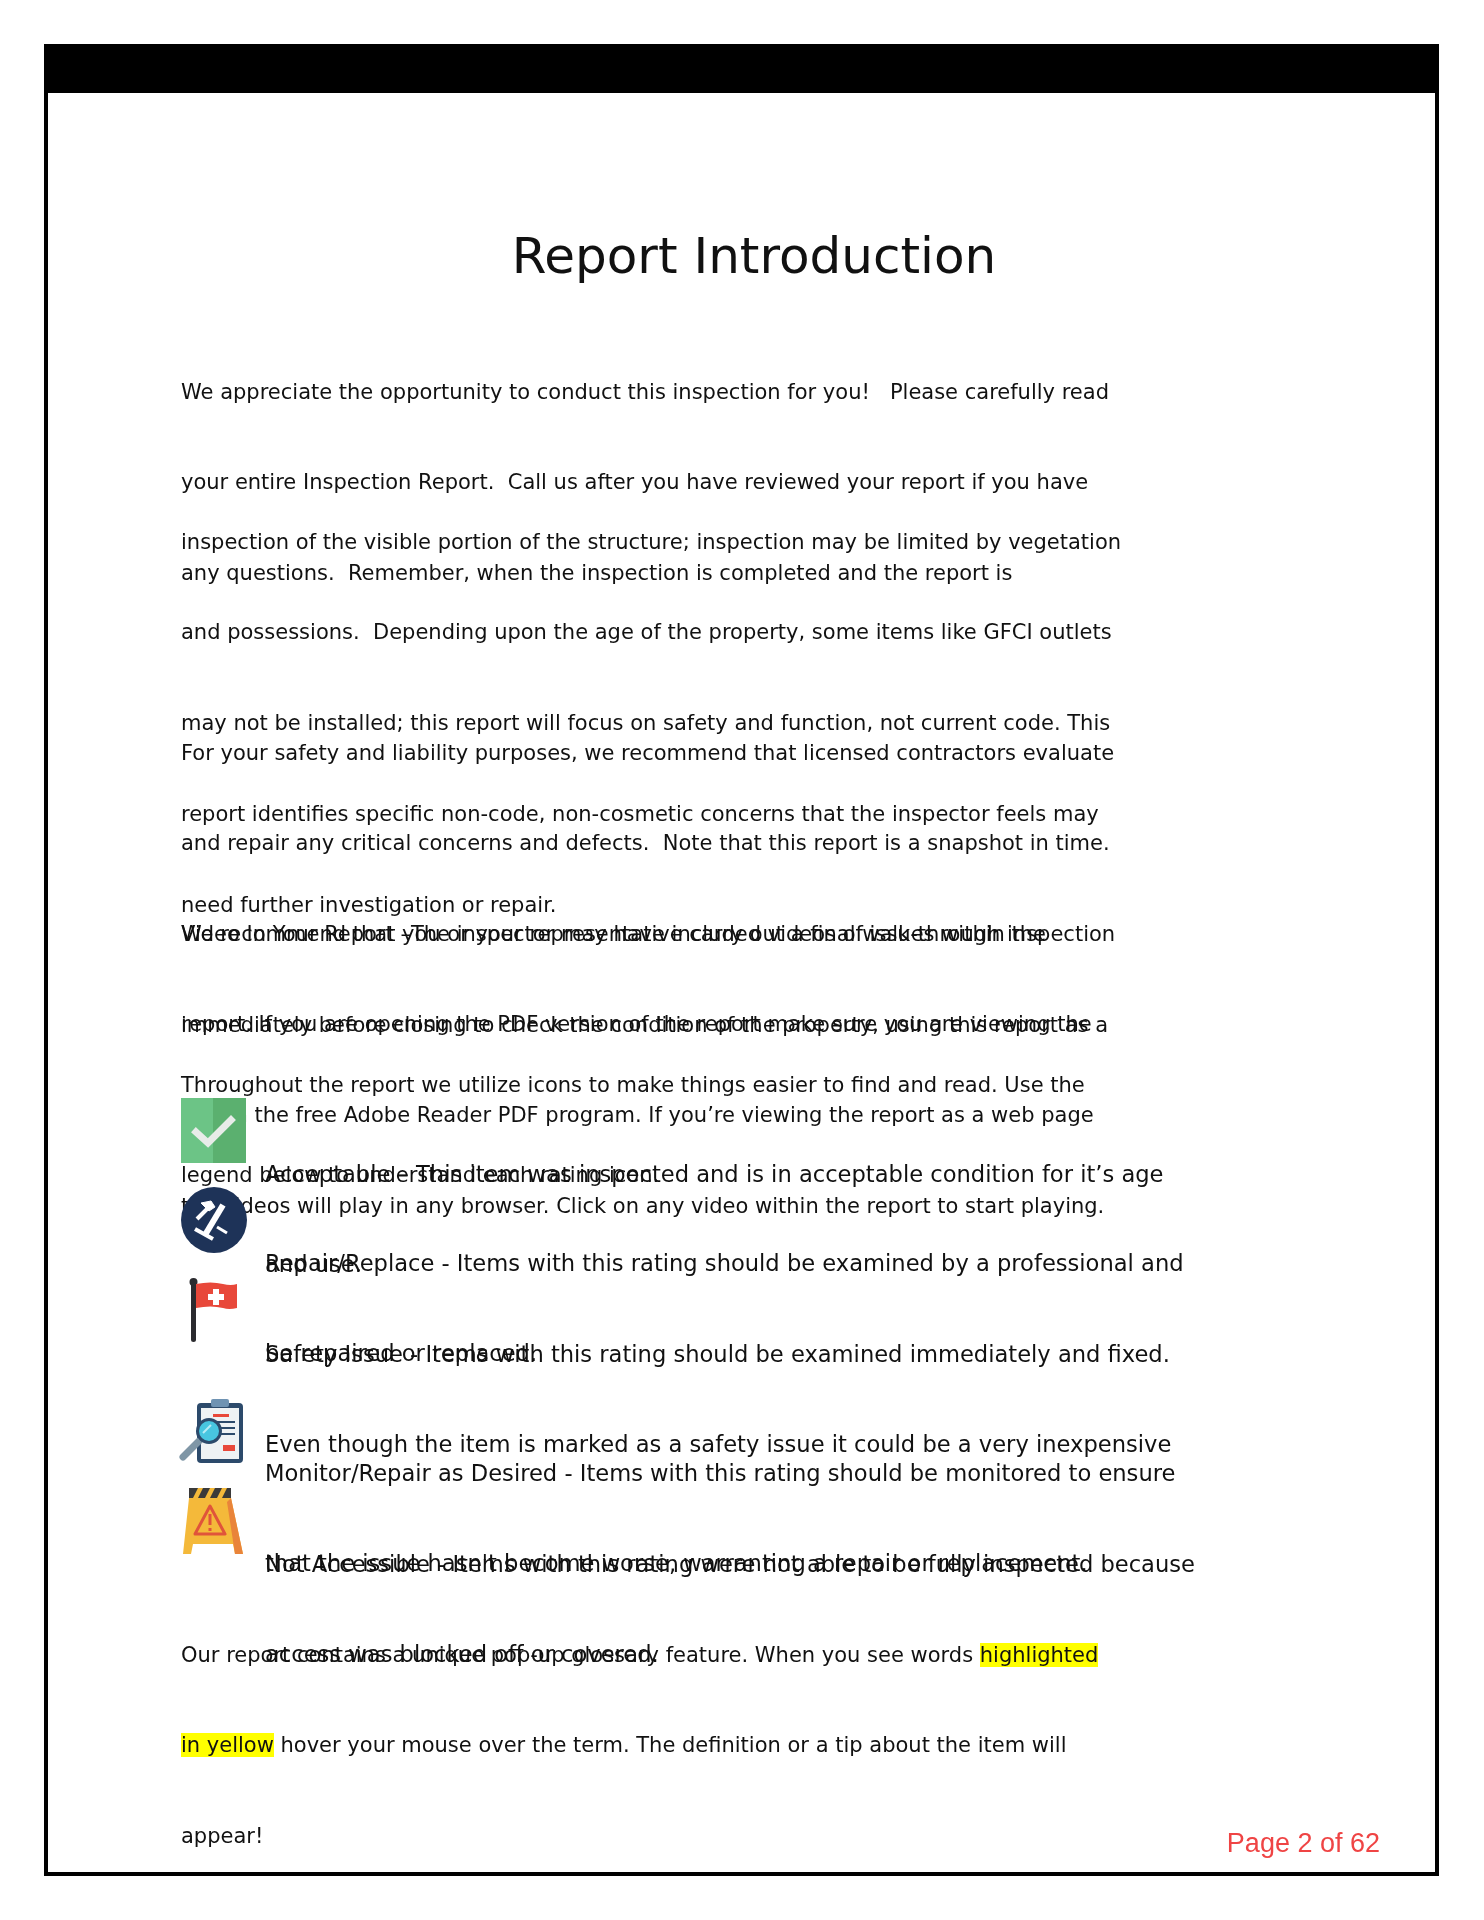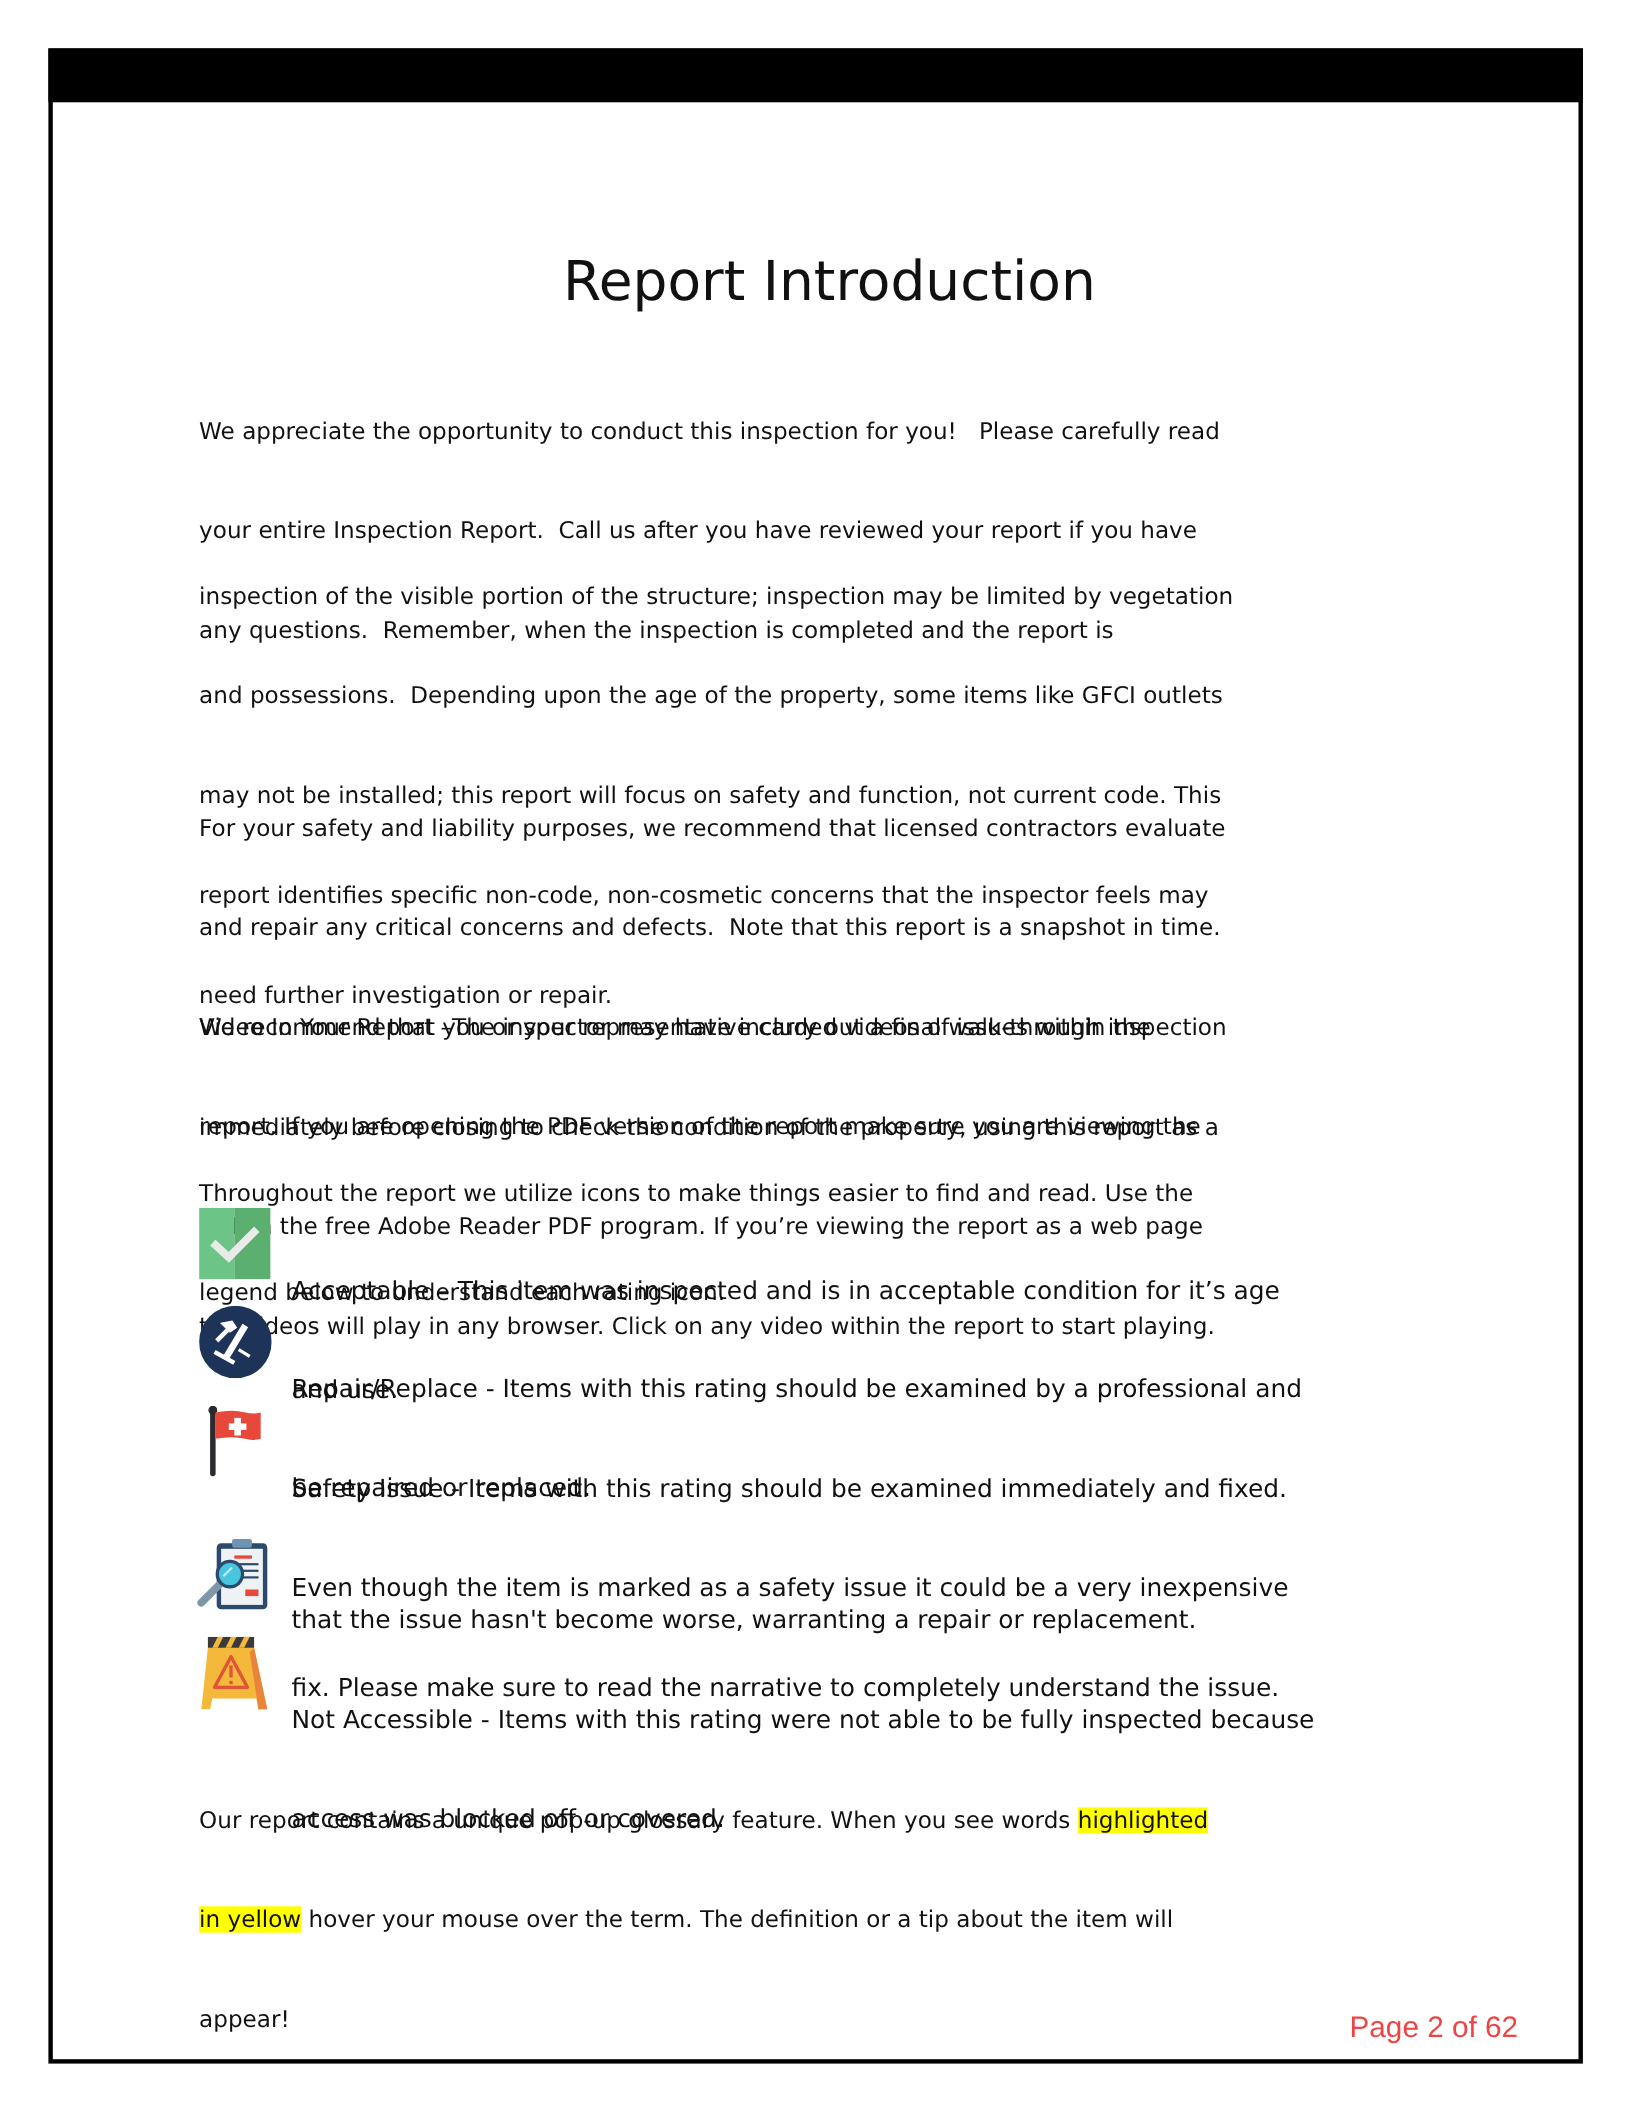--- a/index.html
+++ b/index.html
@@ -95,40 +95,40 @@
   <svg class="licon" style="top:0" width="66" height="66" viewBox="0 0 66 66">
     <rect x="10" y="2" width="5" height="62" rx="2.5" fill="#2b2b2f"></rect>
     <circle cx="12.5" cy="4" r="4" fill="#2b2b2f"></circle>
     <path d="M15 6 Q30 3 42 6 Q50 8 56 6 L56 30 Q48 32 42 30 Q30 27 15 30 Z" fill="#e8483a"></path>
     <rect x="32" y="11" width="6" height="16" fill="#ffffff"></rect>
     <rect x="27" y="16" width="16" height="6" fill="#ffffff"></rect>
   </svg>
   <div class="ltext">
     <span class="ln">Safety Issue - Items with this rating should be examined immediately and fixed.</span>
     <span class="ln">Even though the item is marked as a safety issue it could be a very inexpensive</span>
-    <span class="ln">fix. Please make sure to read the narrative to completely understand the issue.</span>
   </div>
 </div>
 
 <div class="legend" style="top:1397px">
   <svg class="licon" style="top:0;left:-4px" width="70" height="68" viewBox="0 0 70 68">
     <rect x="20" y="6" width="46" height="60" rx="4" fill="#2c4a6b"></rect>
     <rect x="24" y="11" width="38" height="51" fill="#eef2f4"></rect>
     <rect x="34" y="2" width="18" height="8" rx="2" fill="#6f93b3"></rect>
     <rect x="36" y="17" width="16" height="3" fill="#e8483a"></rect>
     <rect x="40" y="24" width="18" height="2" fill="#2c4a6b"></rect>
     <rect x="44" y="30" width="14" height="2" fill="#2c4a6b"></rect>
     <rect x="44" y="36" width="14" height="2" fill="#2c4a6b"></rect>
     <rect x="46" y="48" width="12" height="6" fill="#e8483a"></rect>
     <line x1="6" y1="60" x2="22" y2="44" stroke="#7f96a6" stroke-width="7" stroke-linecap="round"></line>
     <circle cx="32" cy="34" r="13" fill="#2c4a6b"></circle>
     <circle cx="32" cy="34" r="10" fill="#48c6e0"></circle>
     <line x1="26" y1="36" x2="34" y2="28" stroke="#b8ecf6" stroke-width="2"></line>
   </svg>
   <div class="ltext">
+    <span class="ln">Monitor/Repair as Desired - Items with this rating should be monitored to ensure</span>
     <span class="ln">that the issue hasn't become worse, warranting a repair or replacement.</span>
   </div>
 </div>
 
 <div class="legend" style="top:1488px">
   <svg class="licon" style="top:0" width="62" height="66" viewBox="0 0 62 66">
     <path d="M8 10 L50 10 L62 66 L54 66 L52 56 L12 56 L10 66 L2 66 Z" fill="#f4b93a"></path>
     <path d="M50 10 L62 66 L54 66 L46 14 Z" fill="#e9843a"></path>
     <rect x="8" y="0" width="42" height="10" fill="#3a3a3a"></rect>
     <g fill="#f4b93a">

